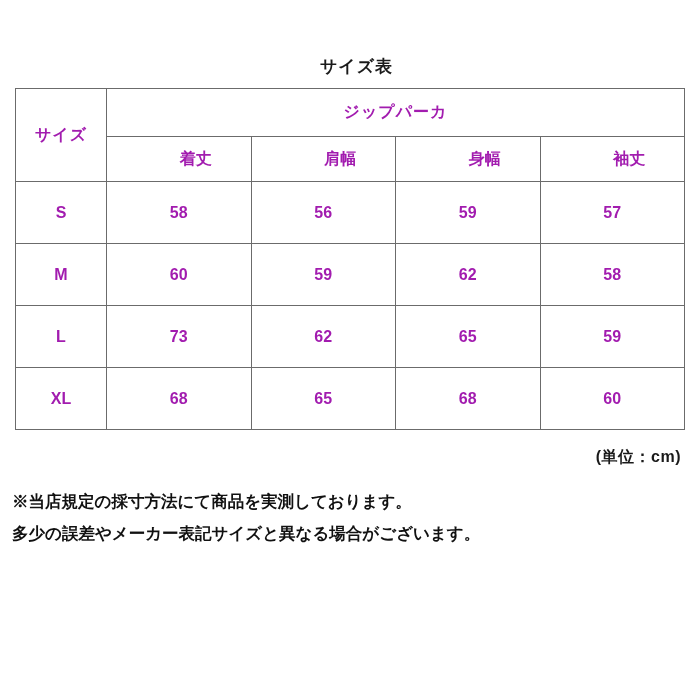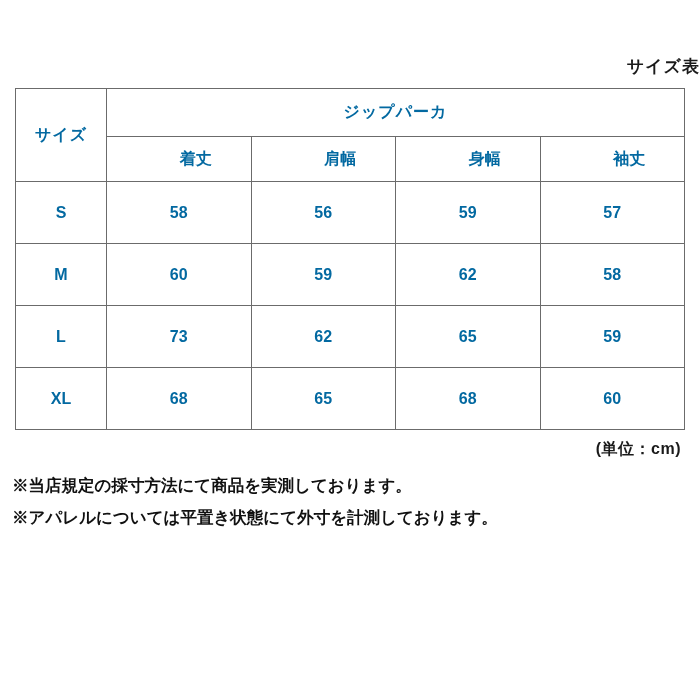--- a/index.html
+++ b/index.html
@@ -14,21 +14,21 @@
     color: #1a1a1a;
     overflow: hidden;
   }
   .page {
     position: relative;
     width: 700px;
     height: 700px;
     box-sizing: border-box;
   }
   .title {
-    text-align: right;
+    text-align: center;
     font-size: 17px;
     font-weight: bold;
     letter-spacing: 1px;
     padding-top: 55px;
     padding-bottom: 10px;
     padding-left: 13px;
   }
   .table-wrap {
     padding: 0 15px;
     box-sizing: border-box;
@@ -37,21 +37,21 @@
     width: 670px;
     border-collapse: collapse;
     table-layout: fixed;
   }
   table.size-table th,
   table.size-table td {
     border: 1px solid #6b6b6b;
     text-align: center;
     font-weight: bold;
     font-size: 16px;
-    color: #0369a1;
+    color: #a21caf;
   }
   th.col-size {
     width: 88px;
   }
   .row-head-group th {
     height: 45px;
     font-size: 16px;
     letter-spacing: 1px;
   }
   .row-head-sub th {
@@ -62,21 +62,21 @@
   tbody tr td {
     height: 59px;
     font-size: 16px;
   }
   td.size-label {
     font-size: 16px;
     font-weight: bold;
   }
   .unit {
     width: 670px;
-    margin: 0 auto;
+    margin: 8px auto;
     text-align: right;
     font-size: 16px;
     font-weight: bold;
     padding-top: 9px;
     padding-right: 4px;
     box-sizing: border-box;
     letter-spacing: 0.5px;
   }
   .notes {
     padding: 14px 12px 0 12px;
@@ -142,16 +142,16 @@
           <td>60</td>
         </tr>
       </tbody>
     </table>
   </div>
 
   <div class="unit">(単位：cm)</div>
 
   <div class="notes">
     <p>※当店規定の採寸方法にて商品を実測しております。</p>
-    <p>※アパレルについては平置き状態にて外寸を計測しております。</p>
+    <p>多少の誤差やメーカー表記サイズと異なる場合がございます。</p>
   </div>
 
 </div>
 
 </body></html>

